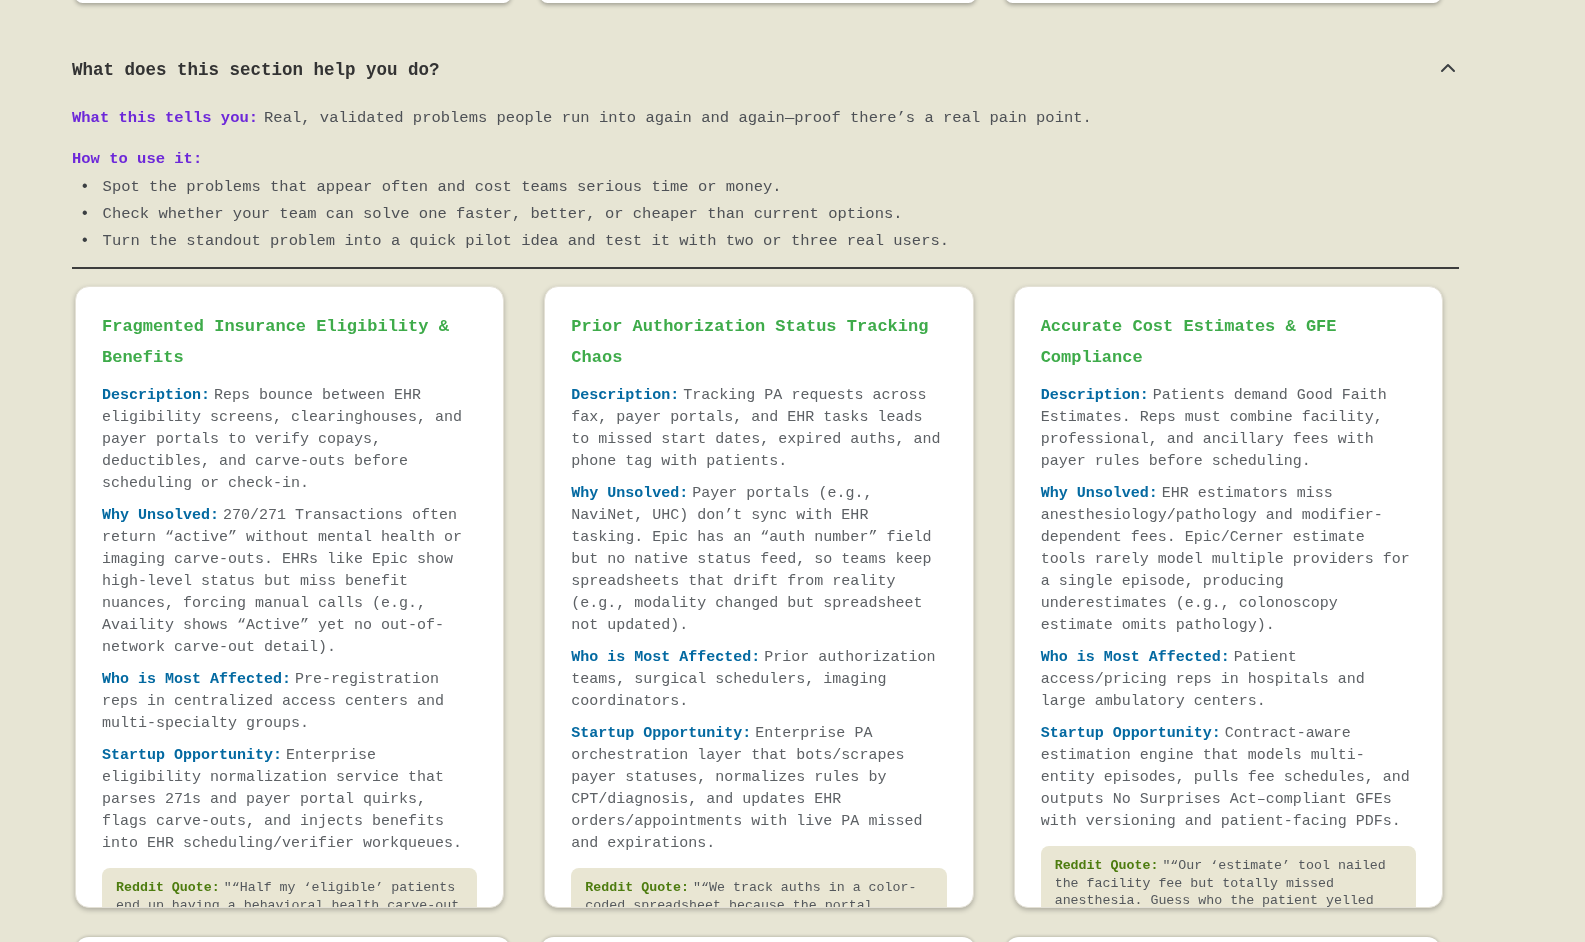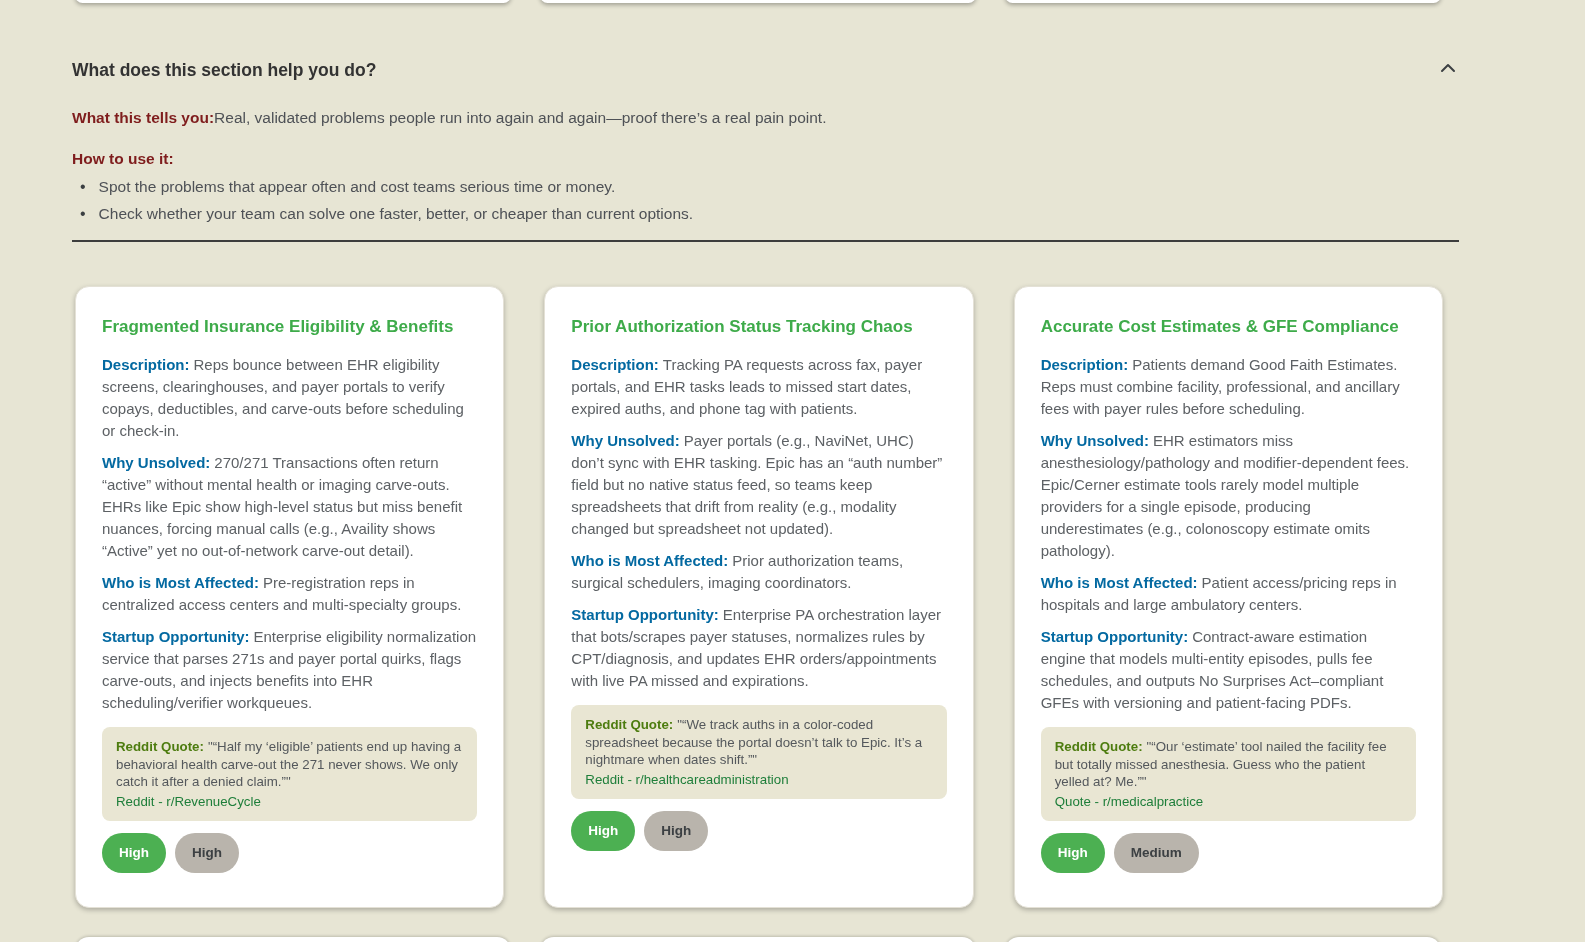--- a/index.html
+++ b/index.html
@@ -6,20 +6,21 @@
   html,body { margin:0; padding:0; }
   body {
     background:#e7e5d4;
     font-family:"Liberation Sans", sans-serif;
   }
   .page {
     position:relative;
     width:1585px; height:942px;
     overflow:hidden;
     background:#e7e5d4;
+    font-family:Liberation Mono, monospace;
   }
 
   
   .edge-card {
     position:absolute;
     width:436px;
     background:#ffffff;
   }
   .edge-card.top    { top:-12px; height:15px; border-radius:14px; box-shadow:0 2px 4px rgba(0,0,0,0.30); }
   .edge-card.bottom { top:937px; height:30px; border-radius:14px; box-shadow:0 -1px 3px rgba(0,0,0,0.18); }
@@ -37,21 +38,21 @@
     font-weight:700; color:#333333;
   }
   .collapse-btn {
     position:absolute; top:58px; right:0;
     width:22px; height:20px;
     background:none; border:none; padding:2px;
     cursor:pointer;
   }
   .intro  { margin:25px 0 0 0; font-size:15.5px; line-height:22px; color:#4e5156; }
   .howto  { margin:19px 0 0 0; font-size:15.5px; line-height:22px; color:#4e5156; }
-  .intro strong, .howto strong { color:#7f1d1d; font-weight:700; margin-right:0; }
+  .intro strong, .howto strong { color:#6d28d9; font-weight:700; margin-right:6px; }
   .help ul { list-style:none; margin:6px 0 0 0; padding:0; }
   .help li {
     display:flex; gap:13px;
     margin-top:5px;
     font-size:15.5px; line-height:22px; color:#4e5156;
   }
   .help li::before { content:"•"; margin-left:8px; color:#3b3f42; font-size:16px; }
   .divider {
     margin:15px 0 0 0; border:none;
     border-top:2px solid #3d3d3d;
@@ -137,20 +138,23 @@
       <strong>How to use it:</strong>
     </p>
 
     <ul>
       <li>
           <span>Spot the problems that appear often and cost teams serious time or money.</span>
         </li>
       <li>
           <span>Check whether your team can solve one faster, better, or cheaper than current options.</span>
         </li>
+      <li>
+          <span>Turn the standout problem into a quick pilot idea and test it with two or three real users.</span>
+        </li>
     </ul>
 
     <hr class="divider">
   </section>
 
   <div class="cards">
 
     <article class="card">
       <h3>Fragmented Insurance Eligibility &amp; Benefits</h3>
       <p class="section"><strong>Description:</strong><span>Reps bounce between EHR eligibility screens, clearinghouses, and payer portals to verify copays, deductibles, and carve-outs before scheduling or check-in.</span></p>

